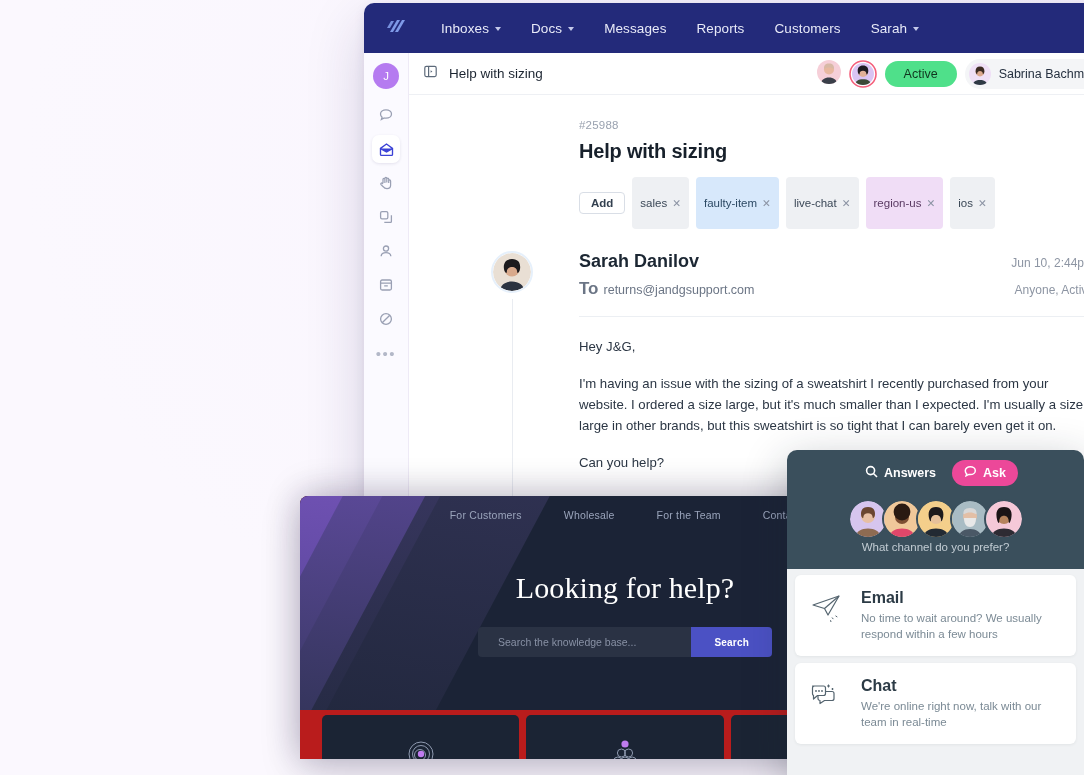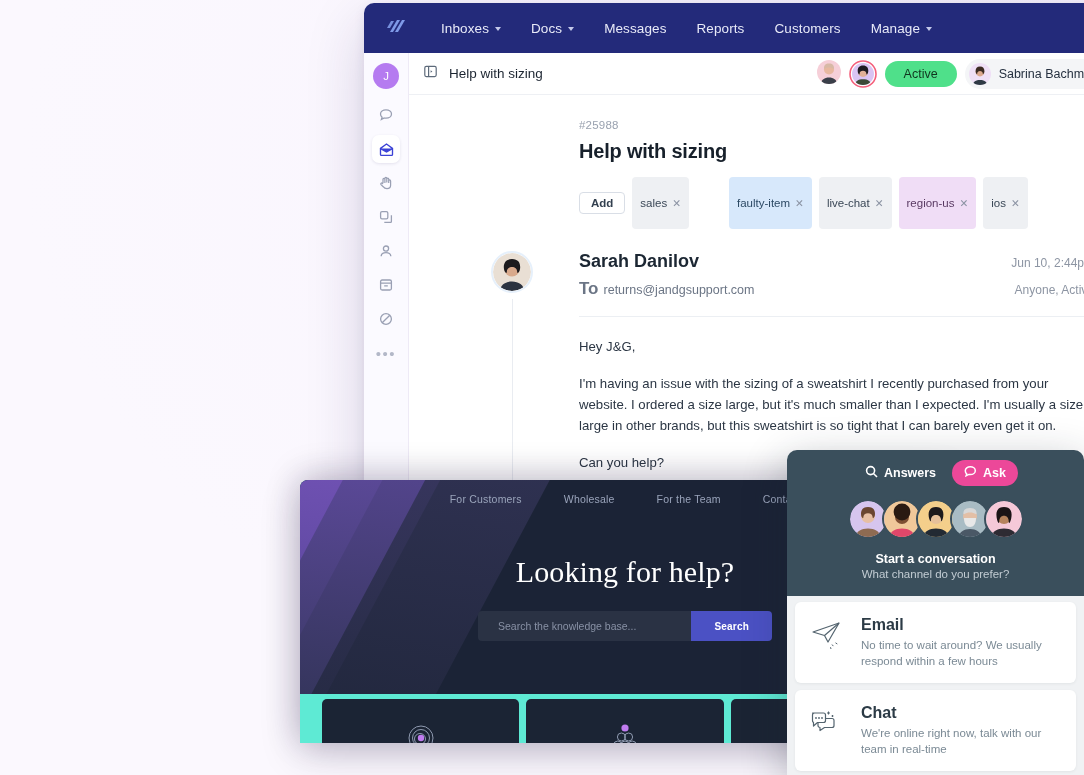--- a/index.html
+++ b/index.html
@@ -91,42 +91,42 @@
   .ticket-no { font-size: 11.5px; color: #9aa2b0; letter-spacing: .2px; }
   .ticket-title { font-size: 20px; color: #17202b; font-weight: 700; margin: 9px 0 14px; letter-spacing: -.2px;}
   .tags { display: flex; gap: 7px; align-items: center; flex-wrap: nowrap; }
   .tag {
     font-size: 11.5px; padding: 20px 8px; border-radius: 4px; white-space: nowrap;
     display: flex; align-items: center; gap: 5px;
   }
   .tag .x { color: #8b93a3; font-size: 10.5px; }
   .tag-add { border: 1px solid #d9dee6; background: #fff; color: #33404f; font-weight: 600; padding: 4px 11px; cursor: pointer;}
   .tag-grey { background: #eef0f3; color: #3a4756; }
-  .tag-blue { background: #d7e8fb; color: #2c4964; margin-left: 33px; }
+  .tag-blue { background: #d7e8fb; color: #2c4964; }
   .tag-pink { background: #f0ddf6; color: #5a3a63; }
 
   .msg-block { margin-top: 22px; padding-left: 0; position: relative; }
   .msg-avatar { position: absolute; left: -88px; top: 0; width: 42px; height: 42px; border-radius: 50%; border: 2px solid #e6f0fb; }
   .msg-thread-line { position: absolute; left: -67px; top: 48px; width: 1px; height: 200px; background: #e9ecf1; }
   .msg-row { display: flex; align-items: baseline; }
   .msg-from { font-size: 18px; font-weight: 700; color: #1c2733; }
   .msg-date { margin-left: auto; font-size: 12px; color: #8d95a3; }
   .msg-row2 { display: flex; align-items: baseline; margin-top: 7px; }
   .msg-to-lbl { font-size: 17px; color: #6b7585; font-weight: 600; margin-right: 5px; }
   .msg-to-val { font-size: 12.5px; color: #6b7585; }
   .msg-meta2 { margin-left: auto; font-size: 12px; color: #8d95a3; }
   .msg-sep { height:1px; background:#eceff3; margin: 17px 0 0 0; }
   .msg-body { padding-top: 19px; }
   .msg-body p { font-size: 13.2px; line-height: 21px; color: #2b3644; margin-bottom: 16px; }
 
   
   .help-window {
-    position: absolute; left: 300px; top: 480px;
+    position: absolute; left: 300px; top: 496px;
     width: 650px; height: 263px;
-    background: #5eead4;
+    background: #b91c1c;
     border-radius: 8px 8px 0 0;
     box-shadow: 0 -4px 34px rgba(30,20,60,0.22), 0 10px 40px rgba(30,20,60,0.2);
     overflow: hidden;
   }
   .help-hero { position: relative; height: 214px; overflow: hidden; background: #1b2336; }
   .hero-stripes { position: absolute; inset: 0; overflow: hidden; }
   .stripe { position: absolute; top: -180px; height: 640px; transform: rotate(28deg); }
   .s1 { left: -120px; width: 120px; background: linear-gradient(160deg,#8b5fd1,#4a3f8e 70%); opacity:.95; }
   .s2 { left: -26px; width: 86px;  background: linear-gradient(160deg,#6f53b8,#2d3250 75%); opacity:.9; }
   .s3 { left: 58px;  width: 110px; background: linear-gradient(160deg,#3b3a63,#1e2538 80%); opacity:.85; }
@@ -215,21 +215,21 @@
         <div class="topnav-item">
           <span>Messages</span>
         </div>
         <div class="topnav-item">
           <span>Reports</span>
         </div>
         <div class="topnav-item">
           <span>Customers</span>
         </div>
         <div class="topnav-item">
-          <span>Manage</span>
+          <span>Sarah</span>
           <i class="caret"></i>
         </div>
       </div>
     </div>
 
     <div class="app-body">
 
       <div class="rail">
         <div class="rail-avatar">J</div>
 
@@ -573,21 +573,20 @@
             <g clip-path="url(#a5)">
                 <rect width="36" height="36" fill="#f5c9d8"></rect>
               <circle cx="18" cy="16" r="7" fill="#b5825c"></circle>
               <path d="M18 6c5.5 0 7.6 3.2 7.6 7.4 0 4-1.2 7.4-2 8.3-.4.4-.8.1-.8-.5 0-4.4-2-6.4-4.8-6.4s-4.8 2-4.8 6.4c0 .6-.4.9-.8.5-.8-.9-2-4.3-2-8.3C10.4 9.2 12.5 6 18 6z" fill="#1b1416"></path>
               <path d="M6 36c0-5.4 5-8.4 12-8.4S30 30.6 30 36z" fill="#2e2b33"></path>
             </g>
           </svg>
         </span>
       </div>
 
-      <div class="wtitle">Start a conversation</div>
       <div class="wsub">What channel do you prefer?</div>
     </div>
 
     <div class="wlist">
       <div class="wopt">
         <div class="wopt-icon">
           <svg width="34" height="30" viewBox="0 0 34 30" fill="none" stroke="#54646f" stroke-width="1.2" stroke-linejoin="round">
             <path d="M2 12 L28 3 L17 22 L13.5 15.5 Z"></path>
             <path d="M13.5 15.5 28 3"></path>
             <path d="M21 24.5l1.3 1.6M24.5 22.8l1.8 1.2M19.5 27.2l.5 1.8" stroke-width="1"></path>

